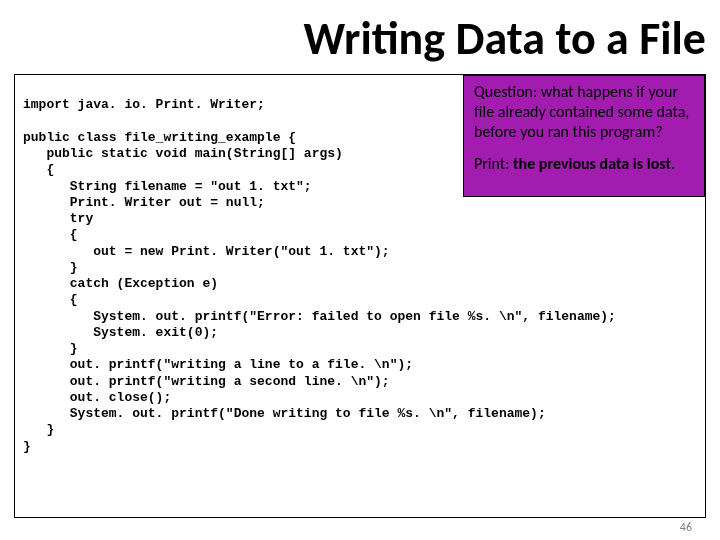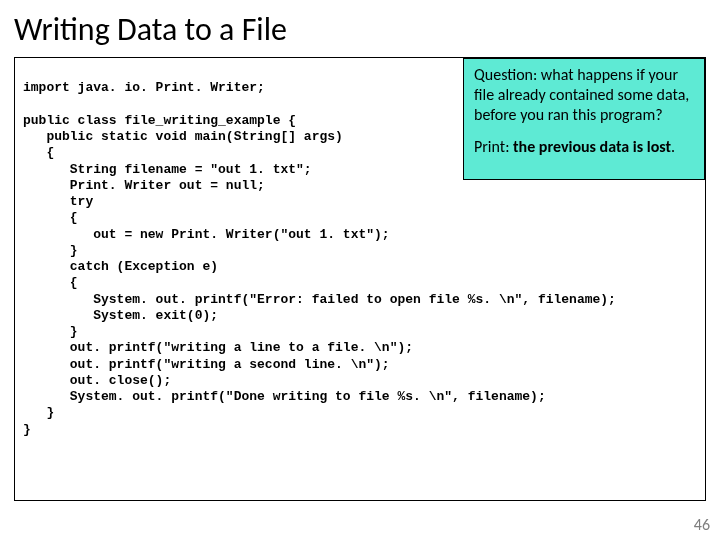--- a/index.html
+++ b/index.html
@@ -13,59 +13,59 @@
     overflow: hidden;
   }
   .slide {
     width: 720px;
     height: 540px;
     box-sizing: border-box;
     padding: 6px 14px 0 14px;
     position: relative;
   }
   .title {
-    font-size: 32px;
-    font-weight: 400;
-    text-align: left;
+    font-size: 46px;
+    font-weight: 700;
+    text-align: right;
     margin: 4px 0 8px 0;
     color: #000;
   }
   .code-box {
     border: 1px solid #000;
     padding: 6px 24px 6px 8px;
     font-family: "Courier New", monospace;
     font-size: 13px;
     font-weight: bold;
     line-height: 1.25;
     white-space: pre;
     position: relative;
     min-height: 430px;
   }
   .qa-box {
     position: absolute;
     top: 0px;
     right: 0px;
     width: 222px;
     border: 1px solid #000;
-    background: #5eead4;
+    background: #a21caf;
     padding: 6px 8px 10px 10px;
     font-family: Calibri, Arial, sans-serif;
     font-size: 16px;
     font-weight: 400;
     line-height: 1.25;
     white-space: normal;
   }
   .qa-box p { margin: 0 0 12px 0; }
   .underline { }
   .bold { font-weight: 700; }
   .slide-number {
     position: absolute;
     bottom: 6px;
-    right: 10px;
-    font-size: 16px;
+    right: 28px;
+    font-size: 12px;
     color: #7f7f7f;
     font-family: Calibri, Arial, sans-serif;
   }
 </style>
 </head>
 <body>
 
 <div class="slide">
   <div class="title">Writing Data to a File</div>
 

